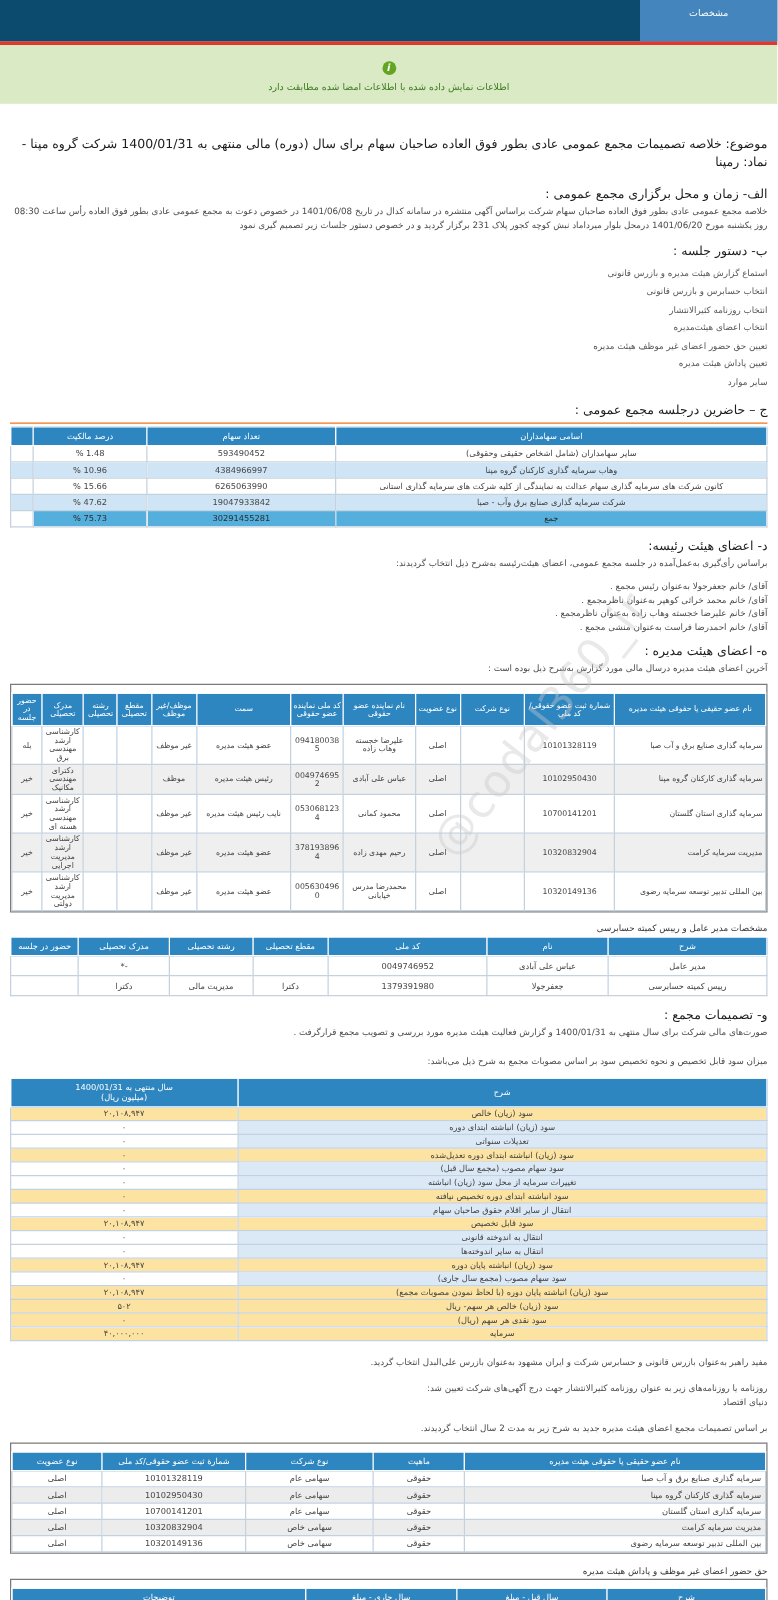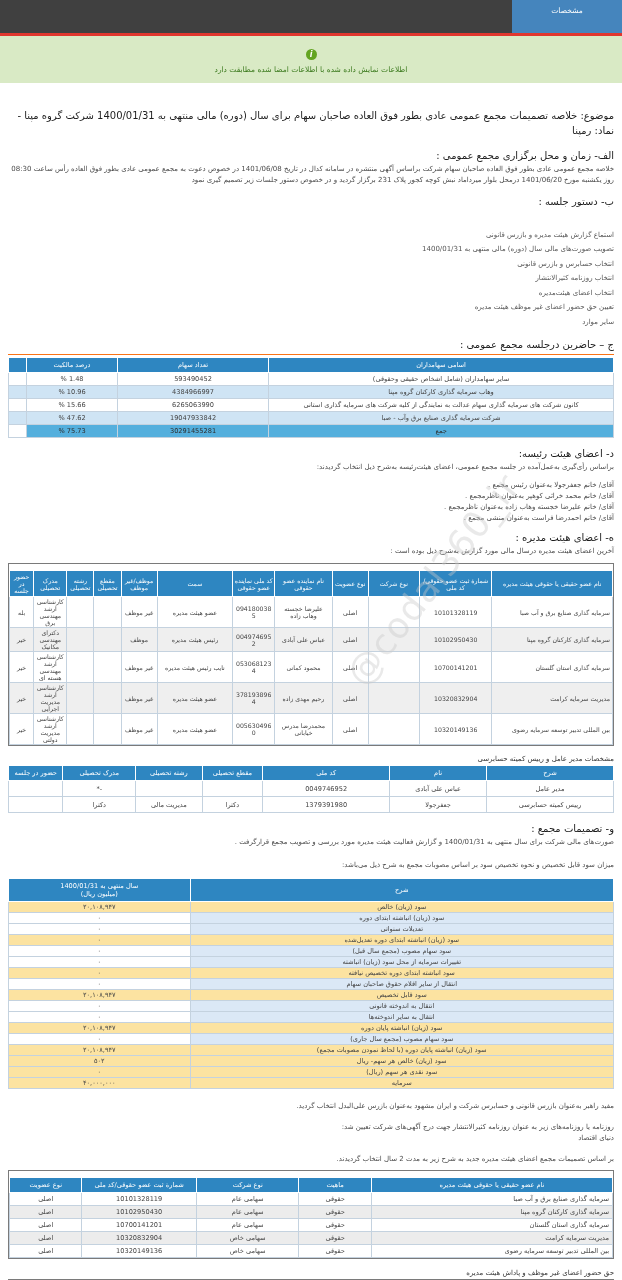--- a/index.html
+++ b/index.html
@@ -1,21 +1,21 @@
 <!DOCTYPE html>
 <html lang="fa" dir="rtl"><head>
 <meta charset="utf-8">
 <style>
   html,body{margin:0;padding:0}
   body{
     width:622px;height:1280px;overflow:hidden;background:#fff;position:relative;
     font-family:"DejaVu Sans","Liberation Sans",sans-serif;direction:rtl;color:#3f3f3f;
   }
   
-  .topbar{height:33px;background:#404040;position:relative}
+  .topbar{height:33px;background:#0c4a6e;position:relative}
   .topbar .tab{position:absolute;right:0;top:0;width:110px;height:33px;background:#4585bd;
     color:#fff;font-size:7.5px;text-align:center;padding-top:6px;box-sizing:border-box;cursor:pointer}
   .redline{height:3px;background:#e0372e}
   
   .alert{background:#d9eac5;text-align:center;padding:6px 0 9px}
   .alert .icon{width:11px;height:11px;border-radius:50%;background:#63a421;color:#fff;display:inline-block;
     font-size:8px;line-height:11px;font-weight:bold;font-style:italic}
   .alert .msg{color:#3c7a1e;font-size:7.5px;margin-top:4px}
   
   .content{padding:0 8px;position:relative}
@@ -75,28 +75,28 @@
   <div class="msg">اطلاعات نمایش داده شده با اطلاعات امضا شده مطابقت دارد</div>
 </div>
 
 <div class="content">
 
   <div class="subject h">موضوع: خلاصه تصمیمات مجمع عمومی عادی بطور فوق العاده صاحبان سهام برای سال (دوره) مالی منتهی به 1400/01/31 شرکت گروه مپنا - نماد: رمپنا</div>
 
   <div class="h sec-title">الف- زمان و محل برگزاری مجمع عمومی :</div>
   <div class="t sec-body">خلاصه مجمع عمومی عادی بطور فوق العاده صاحبان سهام شرکت براساس آگهی منتشره در سامانه کدال در تاریخ 1401/06/08 در خصوص دعوت به مجمع عمومی عادی بطور فوق العاده رأس ساعت 08:30 روز یکشنبه مورخ 1401/06/20 درمحل بلوار میرداماد نبش کوچه کجور پلاک 231  برگزار گردید و در خصوص دستور جلسات زیر تصمیم گیری نمود</div>
 
-  <div class="h sec-title" style="margin-bottom:24px">ب- دستور جلسه :</div>
+  <div class="h sec-title" style="margin-bottom:8px">ب- دستور جلسه :</div>
   <div class="agenda">
       <div>استماع گزارش هیئت مدیره و بازرس قانونی</div>
-      <div>تصویب صورت‌های مالی سال (دوره) مالی منتهی به 1400/01/31</div>
       <div>انتخاب حسابرس و بازرس قانونی</div>
       <div>انتخاب روزنامه کثیرالانتشار</div>
       <div>انتخاب اعضای هیئت‌مدیره</div>
       <div>تعیین حق حضور اعضای غیر موظف هیئت مدیره</div>
+      <div>تعیین پاداش هیئت مدیره</div>
       <div>سایر موارد</div>
     </div>
 
   <div class="h underlined">ج – حاضرین درجلسه مجمع عمومی :</div>
   <table class="tbl-att">
     <colgroup>
         <col style="width:57%">
         <col style="width:25%">
         <col style="width:15%">
         <col style="width:3%">

